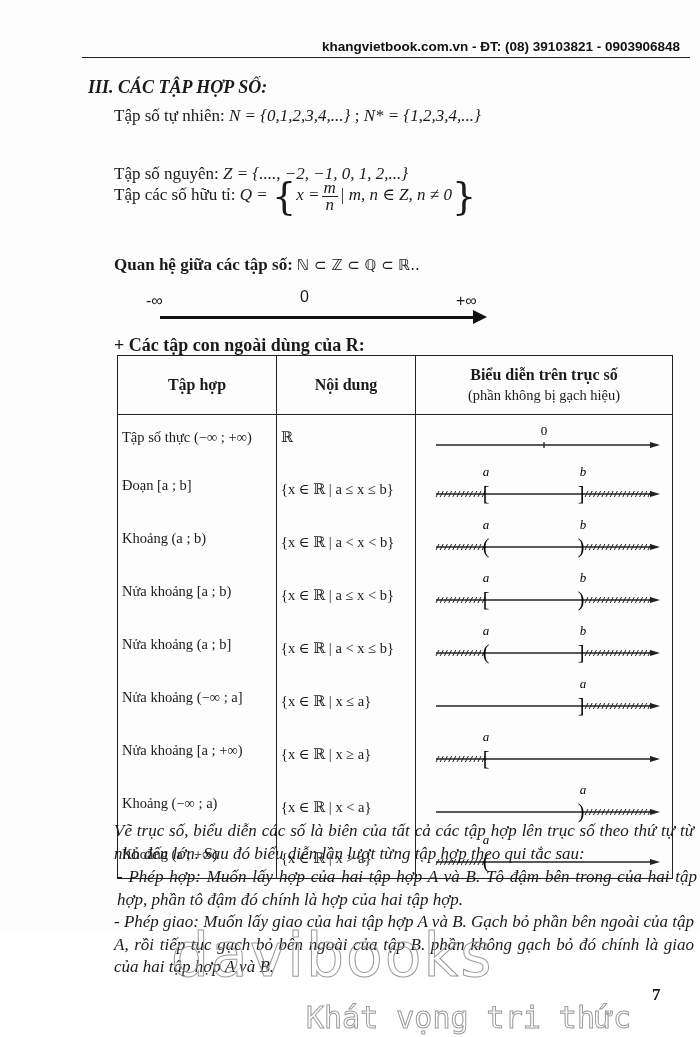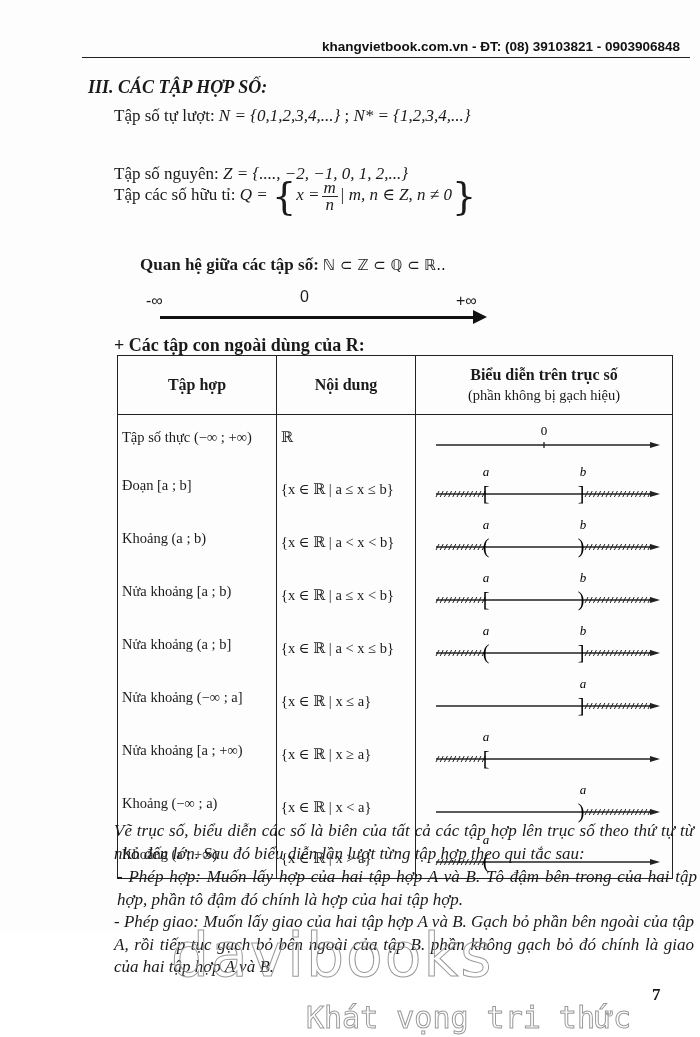--- a/index.html
+++ b/index.html
@@ -63,39 +63,39 @@
 
 <div class="page">
 
   <div class="header">
     <span class="header-text">khangvietbook.com.vn  - ĐT: (08) 39103821 -  0903906848</span>
   </div>
 
   <div class="section-title">III. CÁC TẬP HỢP SỐ:</div>
 
   <div class="line" style="top:106px;">
-    <span>Tập số tự lượt:</span>
+    <span>Tập số tự nhiên:</span>
     <span class="math">N = {0,1,2,3,4,...}</span>
     <span>;</span>
     <span class="math">N* = {1,2,3,4,...}</span>
   </div>
 
   <div class="line" style="top:137px;margin-top:27px;">
     <span>Tập số nguyên:</span>
     <span class="math">Z = {...., −2, −1, 0, 1, 2,...}</span>
   </div>
 
   <div class="line" style="top:177px;">
     <span>Tập các số hữu tỉ:</span>
     <span class="math">Q =</span>
     <span class="bigbrace">{</span><span class="math">x =</span><span class="frac"><span class="num">m</span><span class="den">n</span></span><span class="math">| m, n ∈ Z, n ≠ 0</span><span class="bigbrace">}</span>
   </div>
 
 
-  <div class="line" style="top:255px; left:114px;margin-left:26px;">
+  <div class="line" style="top:255px; left:114px;">
     <span class="bold">Quan hệ giữa các tập số:</span>
     <span class="bb">ℕ ⊂ ℤ ⊂ ℚ ⊂ ℝ..</span>
   </div>
 
   <div>
     <span class="axis-label" style="left:146px; top:292px;">-∞</span>
     <span class="axis-label" style="left:300px; top:288px;">0</span>
     <span class="axis-label" style="left:456px; top:292px;">+∞</span>
     <div class="axis"></div>
     <div class="axis-arrow"></div>

